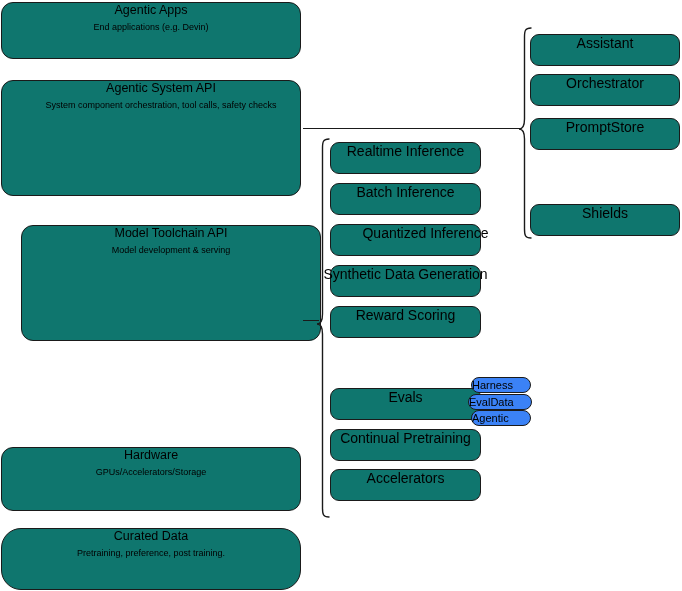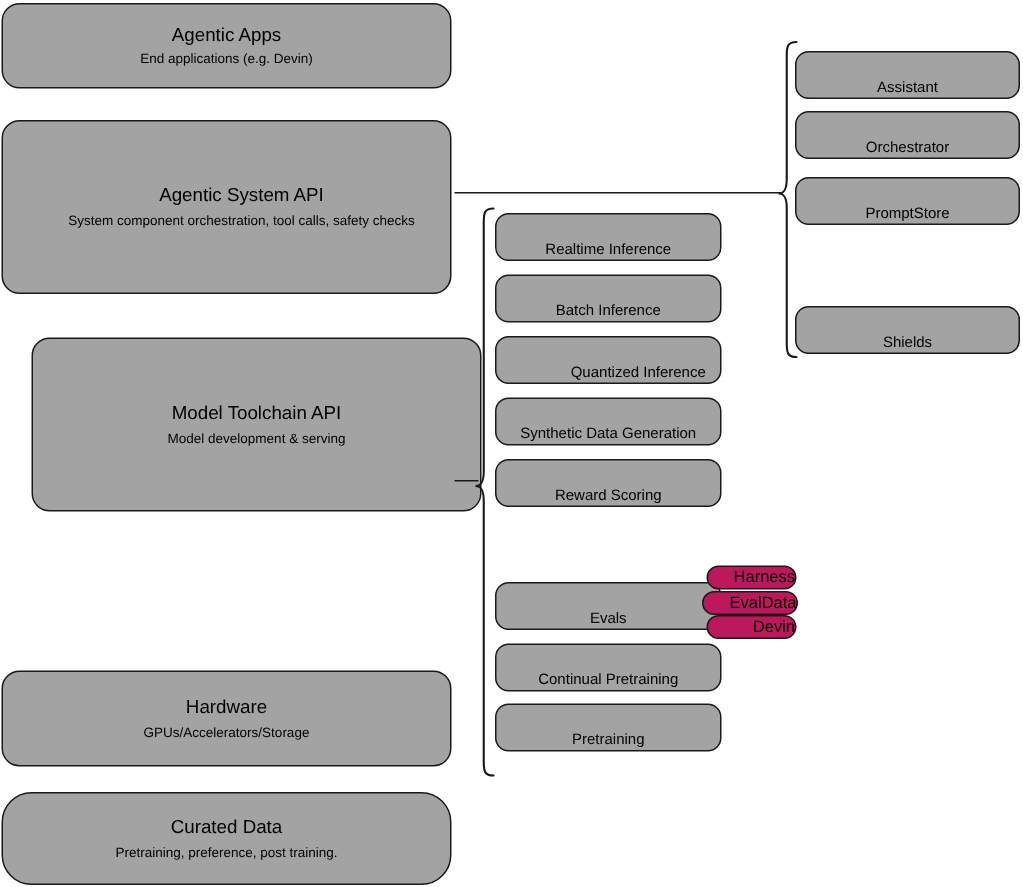--- a/index.html
+++ b/index.html
@@ -19,25 +19,25 @@
     height: 591px;
     overflow: hidden;
     background: #ffffff;
   }
   
   .node {
     position: absolute;
     box-sizing: border-box;
     border: 1px solid #1a1a1a;
     border-radius: 10px;
-    background: #a3a3a3;
+    background: #0f766e;
     display: flex;
     flex-direction: column;
     align-items: center;
-    justify-content: center;
+    justify-content: flex-start;
     text-align: center;
     line-height: 1.25;
   }
   .node .title {
     font-size: 12px;
     color: #000;
     white-space: nowrap;
   }
   .node .subtitle {
     font-size: 9px;
@@ -46,32 +46,32 @@
     white-space: nowrap;
   }
   
   .layer-box { border-radius: 12px; }
   .layer-box .title { font-size: 12.5px; }
   
   .leaf-box {
     border-radius: 9px;
     height: 32px;
   }
-  .leaf-box .title { font-size: 10px; margin-top: 19px; }
+  .leaf-box .title { font-size: 14px; }
 
   
   .pill {
     position: absolute;
     box-sizing: border-box;
     border: 1px solid #1a1a1a;
     border-radius: 999px;
-    background: #be185d;
+    background: #3b82f6;
     display: flex;
     align-items: center;
-    justify-content: flex-end;
+    justify-content: flex-start;
     font-size: 11px;
     height: 16px;
     white-space: nowrap;
   }
 
   
   .connector-line {
     position: absolute;
     background: #1a1a1a;
     height: 1px;
@@ -138,31 +138,31 @@
   <div class="node leaf-box" style="left:330px; top:306px; width:151px;">
     <div class="title">Reward Scoring</div>
   </div>
   <div class="node leaf-box" style="left:330px; top:388px; width:151px;">
     <div class="title">Evals</div>
   </div>
   <div class="node leaf-box" style="left:330px; top:429px; width:151px;">
     <div class="title">Continual Pretraining</div>
   </div>
   <div class="node leaf-box" style="left:330px; top:469px; width:151px;">
-    <div class="title">Pretraining</div>
+    <div class="title">Accelerators</div>
   </div>
 
   <div class="pill" style="left:471px; top:377px; width:60px;">
     <span>Harness</span>
   </div>
   <div class="pill" style="left:468px; top:394px; width:64px;">
     <span>EvalData</span>
   </div>
   <div class="pill" style="left:471px; top:410px; width:60px;">
-    <span>Devin</span>
+    <span>Agentic</span>
   </div>
 
   <div class="brace" style="left:518px; top:27px; width:14px; height:212px;">
     <svg width="14" height="212" viewBox="0 0 14 212" fill="none">
       <path d="M13 1 C 7 1, 6.5 4, 6.5 10 L 6.5 92 C 6.5 99, 5 102, 1 102 C 5 102, 6.5 105, 6.5 112 L 6.5 202 C 6.5 208, 7 211, 13 211" stroke="#1a1a1a" stroke-width="1.4" stroke-linecap="round" fill="none"></path>
     </svg>
   </div>
 
   <div class="node leaf-box" style="left:530px; top:34px; width:150px;">
     <div class="title">Assistant</div>

